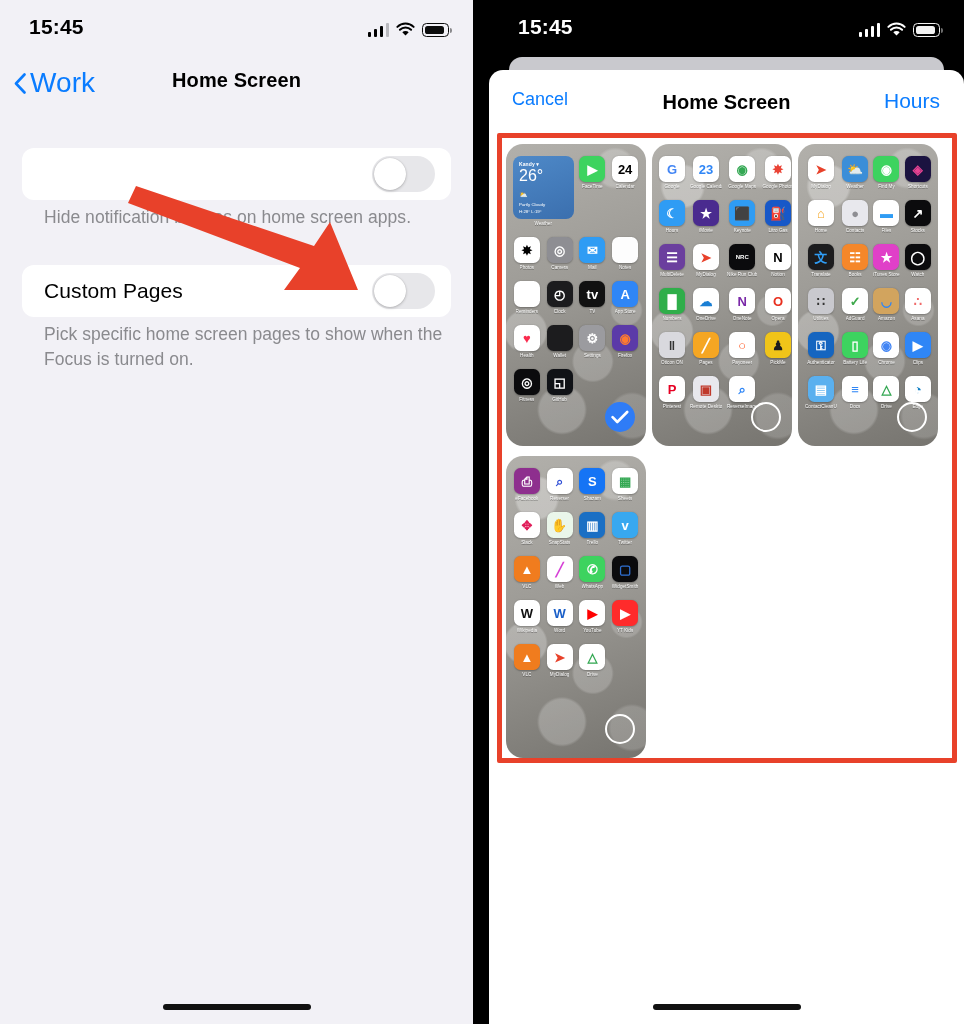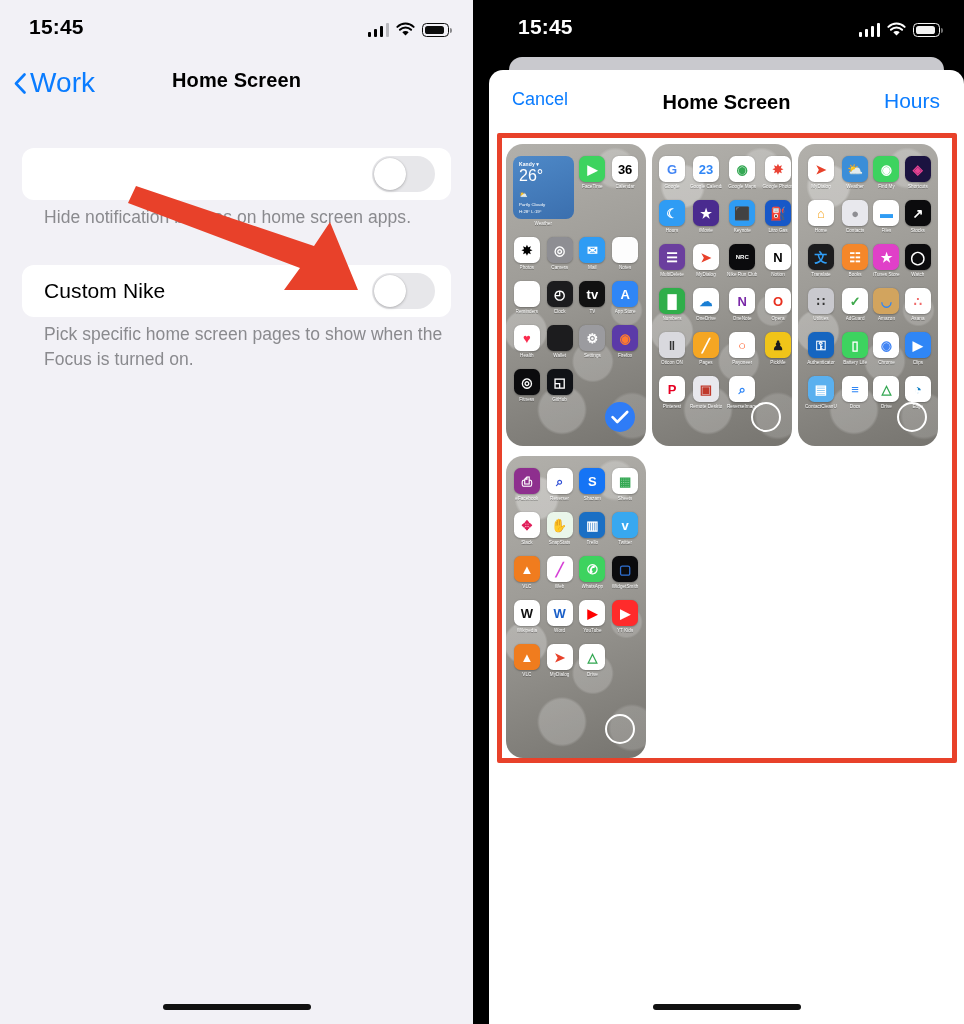--- a/index.html
+++ b/index.html
@@ -233,21 +233,21 @@
     </div>
 
     <div class="card row1">
       <div class="toggle">
           <span class="knob"></span>
         </div>
     </div>
     <div class="footnote f1">Hide notification badges on home screen apps.</div>
 
     <div class="card row2">
-      <div class="row-label">Custom Nike</div>
+      <div class="row-label">Custom Pages</div>
       <div class="toggle">
           <span class="knob"></span>
         </div>
     </div>
     <div class="footnote f2">Pick specific home screen pages to show when the Focus is turned on.</div>
 
     <svg class="arrow" viewBox="0 0 473 1024">
       <path d="M128 203 L300 268 L284 290 L358 290 L330 222 L314 246 L136 186 Z" fill="#e8412a"></path>
     </svg>
 
@@ -300,21 +300,21 @@
                   <div class="w-cond">Partly Cloudy</div>
                   <div class="w-hl">H:28° L:19°</div>
                 </div>
                 <div class="cap">Weather</div>
               </div>
               <div class="cell">
                 <div class="ic" style="background: rgb(61, 211, 95); color: rgb(255, 255, 255);">▶</div>
                 <div class="cap">FaceTime</div>
               </div>
               <div class="cell">
-                <div class="ic" style="background: rgb(255, 255, 255); color: rgb(0, 0, 0);">36</div>
+                <div class="ic" style="background: rgb(255, 255, 255); color: rgb(0, 0, 0);">24</div>
                 <div class="cap">Calendar</div>
               </div>
               <div class="cell">
                 <div class="ic" style="background: rgb(255, 255, 255); color: rgb(0, 0, 0);">✸</div>
                 <div class="cap">Photos</div>
               </div>
               <div class="cell">
                 <div class="ic" style="background: rgb(142, 142, 147); color: rgb(255, 255, 255);">◎</div>
                 <div class="cap">Camera</div>
               </div>

